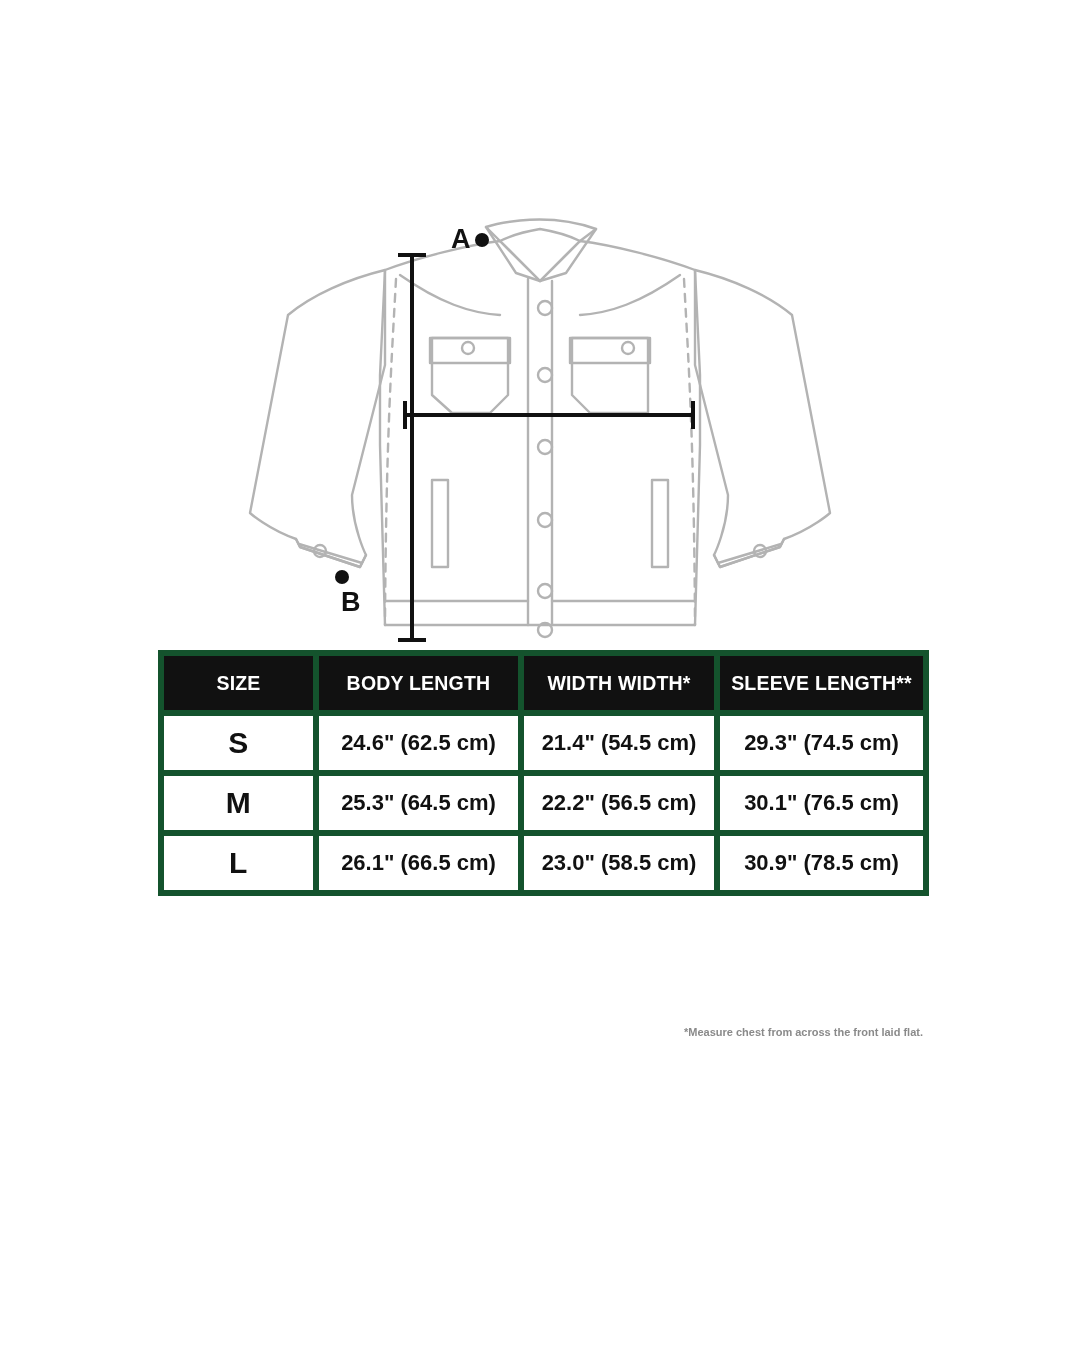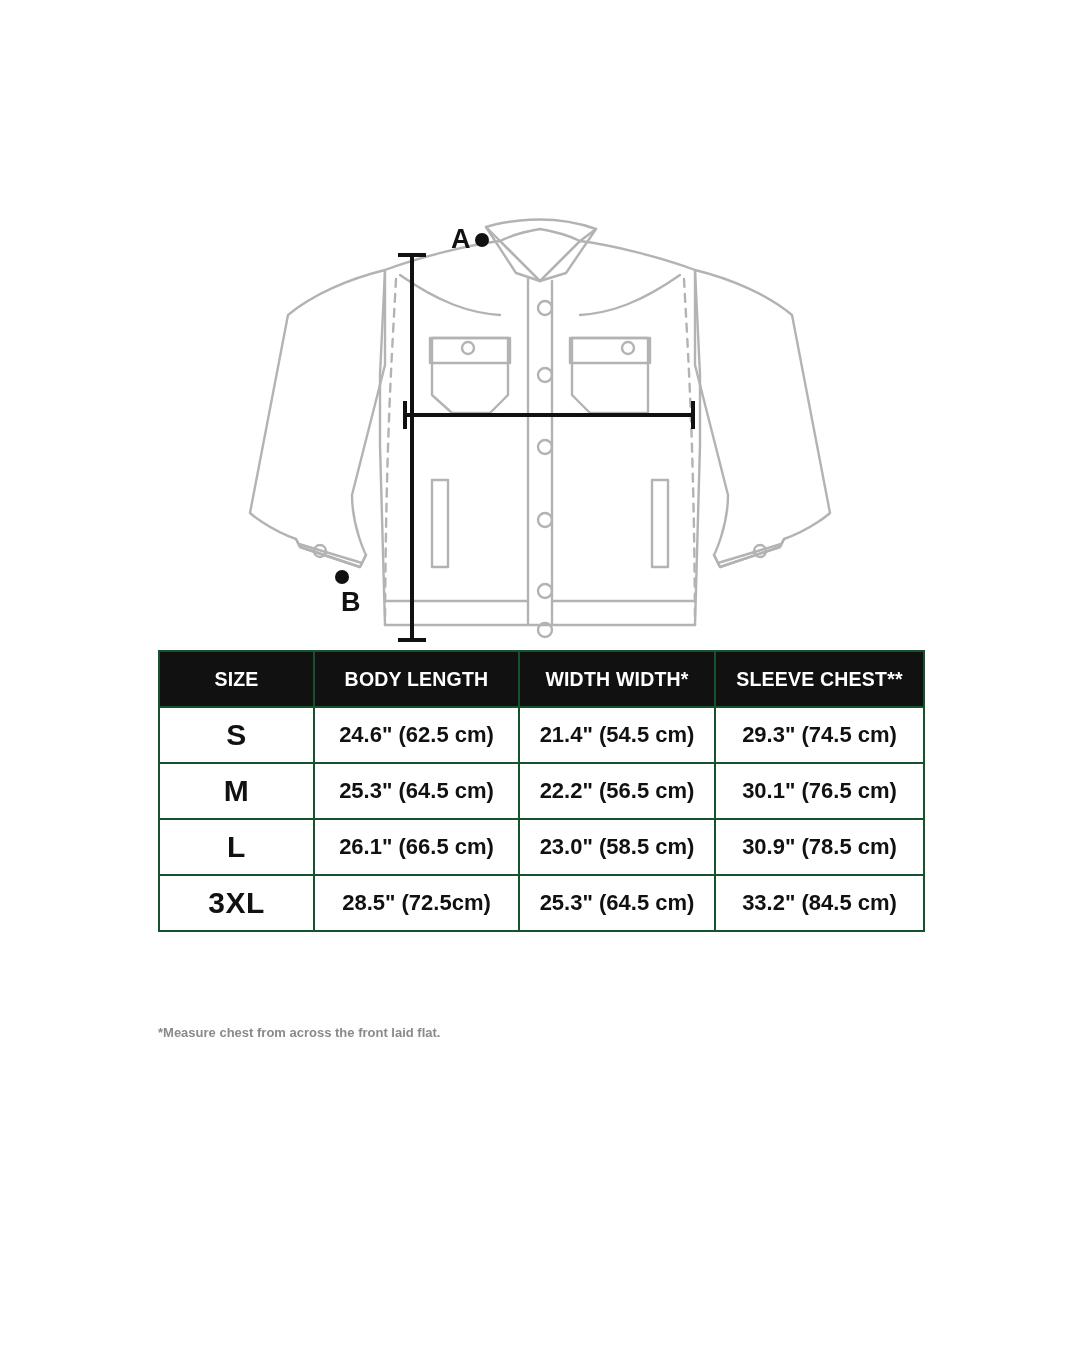--- a/index.html
+++ b/index.html
@@ -45,21 +45,21 @@
   
   #size-table {
     position: absolute;
     left: 158px;
     top: 650px;
     width: 765px;
     border-collapse: collapse;
     table-layout: fixed;
   }
   #size-table th, #size-table td {
-    border: 2px solid #14532d;
+    border: 6px solid #14532d;
     text-align: center;
     font-family: "Liberation Sans", sans-serif;
   }
   #size-table thead th {
     background: #111111;
     color: #ffffff;
     font-weight: bold;
     font-size: 19.5px;
     height: 52px;
     letter-spacing: 0.2px;
@@ -79,22 +79,23 @@
   .col-body { width: 205px; }
   .col-chest { width: 196px; }
   .col-sleeve { width: 209px; }
 
   
   #footnotes {
     position: absolute;
     left: 158px;
     top: 1020px;
     width: 765px;
+    text-align: right;
     color: #8a8a8a;
-    font-size: 13px;
+    font-size: 11px;
     font-weight: bold;
     line-height: 25px;
     font-family: "Liberation Sans", sans-serif;
   }
   #footnotes div { white-space: nowrap; }
 </style>
 </head>
 <body>
 
 <div id="page">
@@ -177,21 +178,21 @@
       <col class="col-size">
         <col class="col-body">
         <col class="col-chest">
         <col class="col-sleeve">
     </colgroup>
     <thead>
       <tr>
         <th>SIZE</th>
         <th>BODY LENGTH</th>
         <th>WIDTH WIDTH*</th>
-        <th>SLEEVE CHEST**</th>
+        <th>SLEEVE LENGTH**</th>
       </tr>
     </thead>
     <tbody>
       <tr>
         <td class="size-cell">S</td>
         <td>24.6" (62.5 cm)</td>
         <td>21.4" (54.5 cm)</td>
         <td>29.3" (74.5 cm)</td>
       </tr>
       <tr>
@@ -199,26 +200,20 @@
         <td>25.3" (64.5 cm)</td>
         <td>22.2" (56.5 cm)</td>
         <td>30.1" (76.5 cm)</td>
       </tr>
       <tr>
         <td class="size-cell">L</td>
         <td>26.1" (66.5 cm)</td>
         <td>23.0" (58.5 cm)</td>
         <td>30.9" (78.5 cm)</td>
       </tr>
-      <tr>
-        <td class="size-cell">3XL</td>
-        <td>28.5" (72.5cm)</td>
-        <td>25.3" (64.5 cm)</td>
-        <td>33.2" (84.5 cm)</td>
-      </tr>
     </tbody>
   </table>
 
   <div id="footnotes">
     <div>*Measure chest from across the front laid flat.</div>
   </div>
 
 </div>
 
 </body></html>

